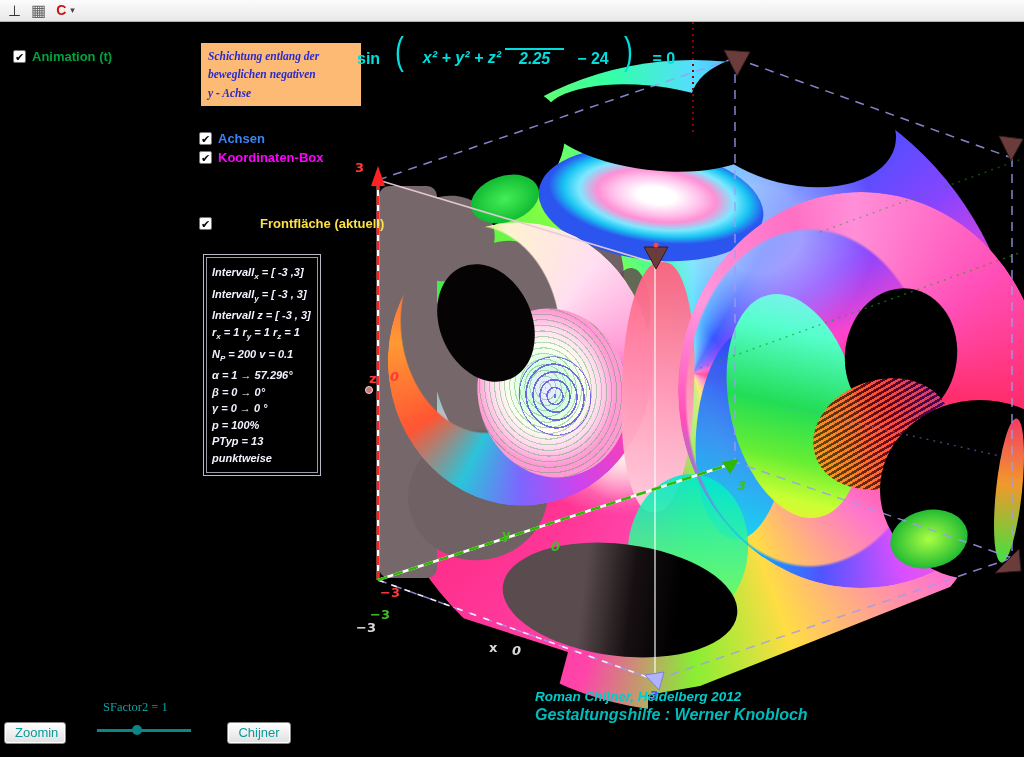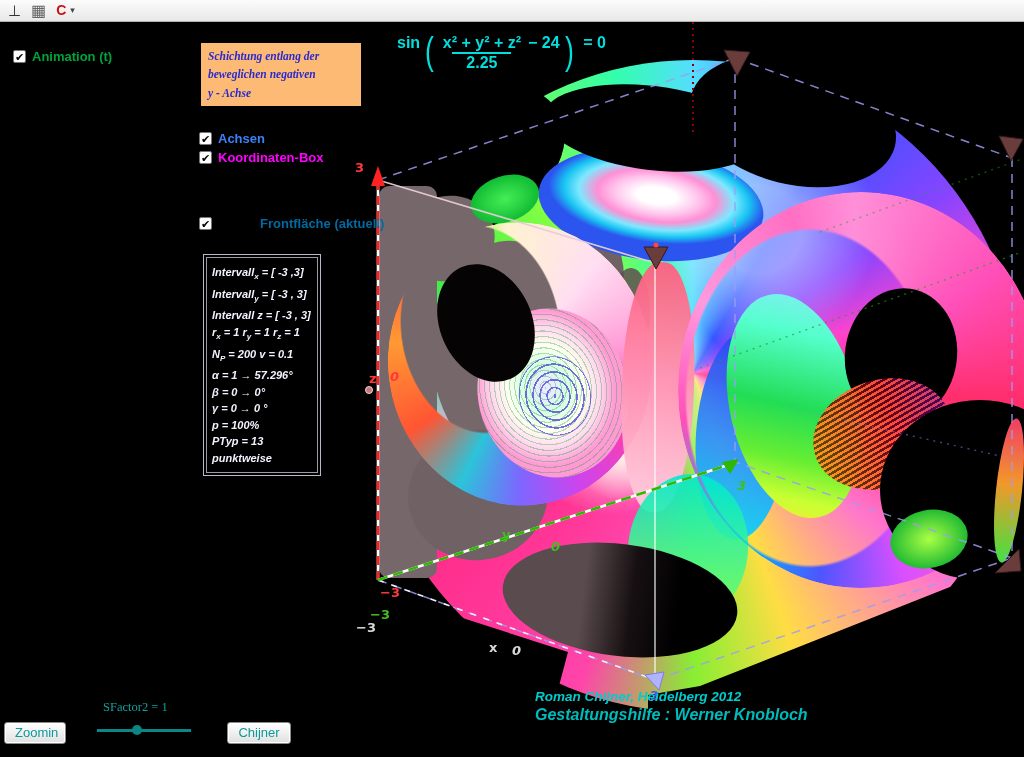--- a/index.html
+++ b/index.html
@@ -25,23 +25,23 @@
   .tx{fill:#d8d8d8;font-size:13px;}
   .it{font-style:italic;}
   
   .ui{position:absolute;z-index:10;}
   .cbrow{display:flex;align-items:center;gap:6px;}
   .cb{width:13px;height:13px;background:#fff;border:1px solid #777;border-radius:2px;
       font-size:11px;line-height:12px;text-align:center;color:#000;box-sizing:border-box;}
   .cbl{font-size:13px;font-weight:bold;text-align:center;}
   #notebox{background:#fdba74;border:1px solid #000;color:#2a2acd;font-weight:bold;
            font-style:italic;font-size:11.5px;line-height:1.6;padding:4px 7px;font-family:Liberation Serif, serif;}
-  #formula{display:flex;align-items:flex-start;color:#00dede;font-weight:bold;font-size:16px;gap:3px;margin-left:40px;}
+  #formula{display:flex;align-items:flex-end;color:#00dede;font-weight:bold;font-size:16px;gap:13px;}
   #formula .paren{font-size:38px;font-weight:normal;line-height:34px;transform:scaleX(.7);}
-  #formula .frac{display:inline-flex;flex-direction:column;align-items:center;line-height:1.1;}
+  #formula .frac{display:inline-flex;flex-direction:row;align-items:center;line-height:1.1;font-style:italic;}
   #formula .frac .num{padding:0 4px;}
   #formula .frac .den{border-top:2px solid #00dede;padding:0 14px;}
   #infopanel{background:#000;border:1px solid #b8b8c8;box-shadow:inset 0 0 0 2px #000,inset 0 0 0 3px #9a9aa8;
              color:#f2f2ff;font-style:italic;font-weight:bold;font-size:11px;
              padding:9px 8px;width:100px;}
   .info-line{line-height:16.5px;white-space:nowrap;}
   .info-line sub{font-size:8px;}
   
   .btn{position:absolute;z-index:10;height:22px;background:linear-gradient(#ffffff,#e0e0e0);
        border:1px solid #8a8a8a;border-radius:3px;box-shadow:inset 0 0 0 1px #fff;
@@ -220,21 +220,21 @@
   <div class="ui cbrow" style="left:199px;top:131px;">
     <div class="cb">✔</div>
     <span class="cbl" style="color:#3b82f6;">Achsen</span>
   </div>
   <div class="ui cbrow" style="left:199px;top:150px;">
     <div class="cb">✔</div>
     <span class="cbl" style="color:#ff00ff;">Koordinaten-Box</span>
   </div>
   <div class="ui cbrow" style="left:199px;top:216px;">
     <div class="cb">✔</div>
-    <span class="cbl" style="color:#0369a1;padding-left:42px;">Frontfläche (aktuell)</span>
+    <span class="cbl" style="color:#fde047;padding-left:42px;">Frontfläche (aktuell)</span>
   </div>
 
   <div class="ui" id="infopanel" style="left:203px;top:254px;">
     <div>
         <div class="info-line"><span>Intervall</span><sub>x</sub><span> = [ -3 ,3]</span></div>
         <div class="info-line"><span>Intervall</span><sub>y</sub><span> = [ -3  , 3]</span></div>
         <div class="info-line"><span>Intervall z = [  -3 , 3]</span></div>
         <div class="info-line"><span>r</span><sub>x</sub><span> = 1  r</span><sub>y</sub><span> = 1  r</span><sub>z</sub><span> = 1</span></div>
         <div class="info-line"><span>N</span><sub>P</sub><span> = 200   v = 0.1</span></div>
         <div class="info-line"><span>α = 1  →  57.296°</span></div>

